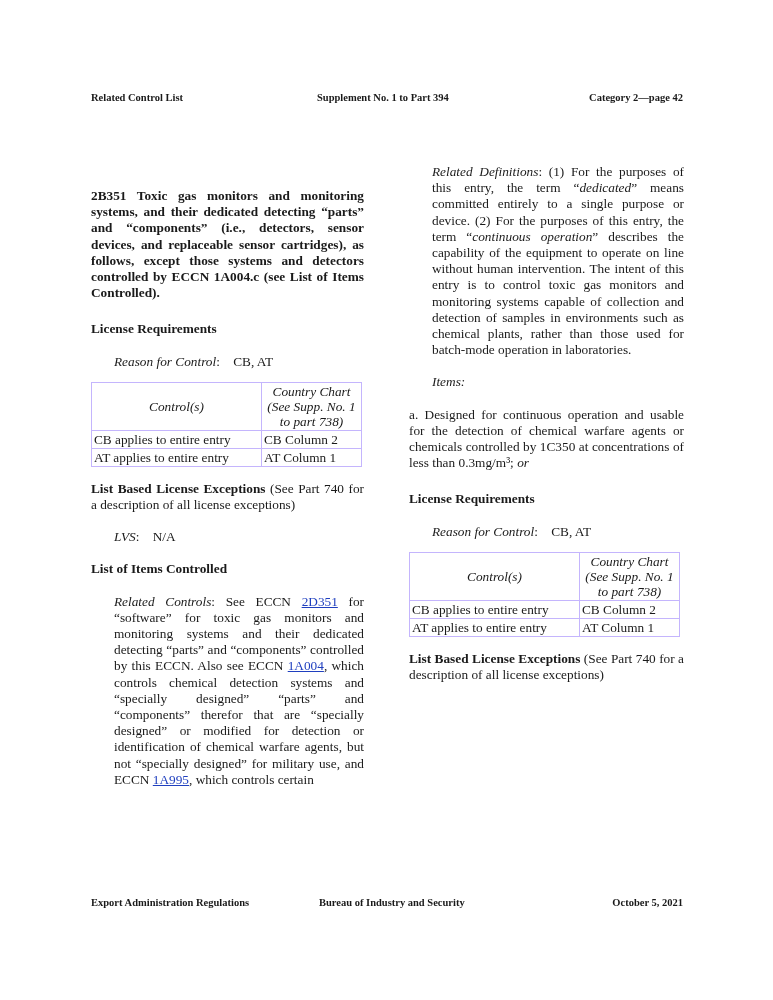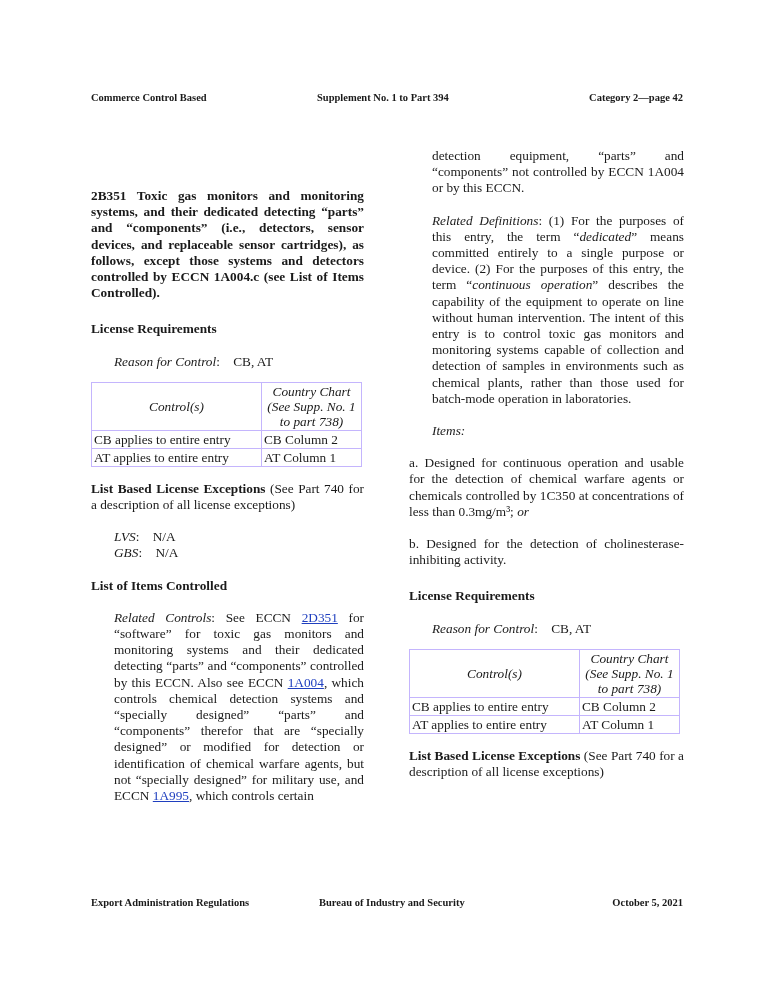--- a/index.html
+++ b/index.html
@@ -26,21 +26,21 @@
   table.ctl { border-collapse: collapse; width: 271px; font-size: 13.3px; line-height: 15px; }
   table.ctl td { border: 1px solid #c4b5fd; padding: 1px 2px; vertical-align: middle; }
   table.ctl td.h1 { text-align: center; font-style: italic; width: 165px; }
   table.ctl td.h2 { text-align: center; font-style: italic; }
   .left-note { text-indent: 23px; font-style: italic; }
 </style>
 </head>
 <body>
 
 <div class="hdr">
-  <span>Commerce Control Based</span>
+  <span>Related Control List</span>
   <span class="mid">Supplement No. 1 to Part 394</span>
   <span>Category 2—page 42</span>
 </div>
 
 <div class="col left">
 
   <p class="b" style="margin-top:40px">2B351   Toxic gas monitors and monitoring systems, and their dedicated detecting “parts” and “components” (i.e., detectors, sensor devices, and replaceable sensor cartridges), as follows, except those systems and detectors controlled by ECCN 1A004.c (see List of Items Controlled).</p>
 
   <p class="b" style="margin-top:20px">License Requirements</p>
 
@@ -59,37 +59,34 @@
     <tr>
       <td>AT applies to entire entry</td>
       <td>AT Column 1</td>
     </tr>
   </tbody>
     </table>
 
   <p style="margin-top:14px"><span class="b">List Based License Exceptions</span><span> (See Part 740 for a description of all license exceptions)</span></p>
 
   <p class="ind" style="margin-top:16px"><span class="it">LVS</span>:&nbsp;&nbsp;&nbsp; <span>N/A</span></p>
-  <p class="ind"><span class="it">GBS</span>:&nbsp;&nbsp;&nbsp; <span>N/A</span></p>
 
   <p class="b" style="margin-top:16px">List of Items Controlled</p>
 
   <p class="ind" style="margin-top:16px"><span class="it">Related Controls</span><span>: See ECCN </span><a class="lnk">2D351</a><span> for “software” for toxic gas monitors and monitoring systems and their dedicated detecting “parts” and “components” controlled by this ECCN.  Also see ECCN </span><a class="lnk">1A004</a><span>, which controls chemical detection systems and “specially designed” “parts” and “components” therefor that are “specially designed” or modified for detection or identification of chemical warfare agents, but not “specially designed” for military use, and ECCN </span><a class="lnk">1A995</a><span>, which controls certain</span></p>
 </div>
 
 <div class="col right">
-  <p class="ind">detection equipment, “parts” and “components” not controlled by ECCN 1A004 or by this ECCN.</p>
 
   <p class="ind" style="margin-top:16px"><span class="it">Related Definitions</span><span>: (1) For the purposes of this entry, the term “</span><span class="it">dedicated</span><span>” means committed entirely to a single purpose or device.  (2) For the purposes of this entry, the term “</span><span class="it">continuous operation</span><span>” describes the capability of the equipment to operate on line without human intervention.  The intent of this entry is to control toxic gas monitors and monitoring systems capable of collection and detection of samples in environments such as chemical plants, rather than those used for batch-mode operation in laboratories.</span></p>
 
   <p class="ind" style="margin-top:16px"><span class="it">Items</span><span class="it">:</span></p>
 
   <p style="margin-top:16px"><span>a.  Designed for continuous operation and usable for the detection of chemical warfare agents or chemicals controlled by 1C350 at concentrations of less than 0.3mg/m³; </span><span class="it">or</span></p>
 
-  <p style="margin-top:16px">b.   Designed for the detection of cholinesterase-inhibiting activity.</p>
 
 
   <p class="b" style="margin-top:20px">License Requirements</p>
 
   <p class="ind" style="margin-top:16px"><span class="it">Reason for Control</span>:&nbsp;&nbsp;&nbsp; <span>CB, AT</span></p>
 
   <table class="ctl" style="margin-top:12px">
     <tbody>
         <tr>
       <td class="h1">Control(s)</td>

